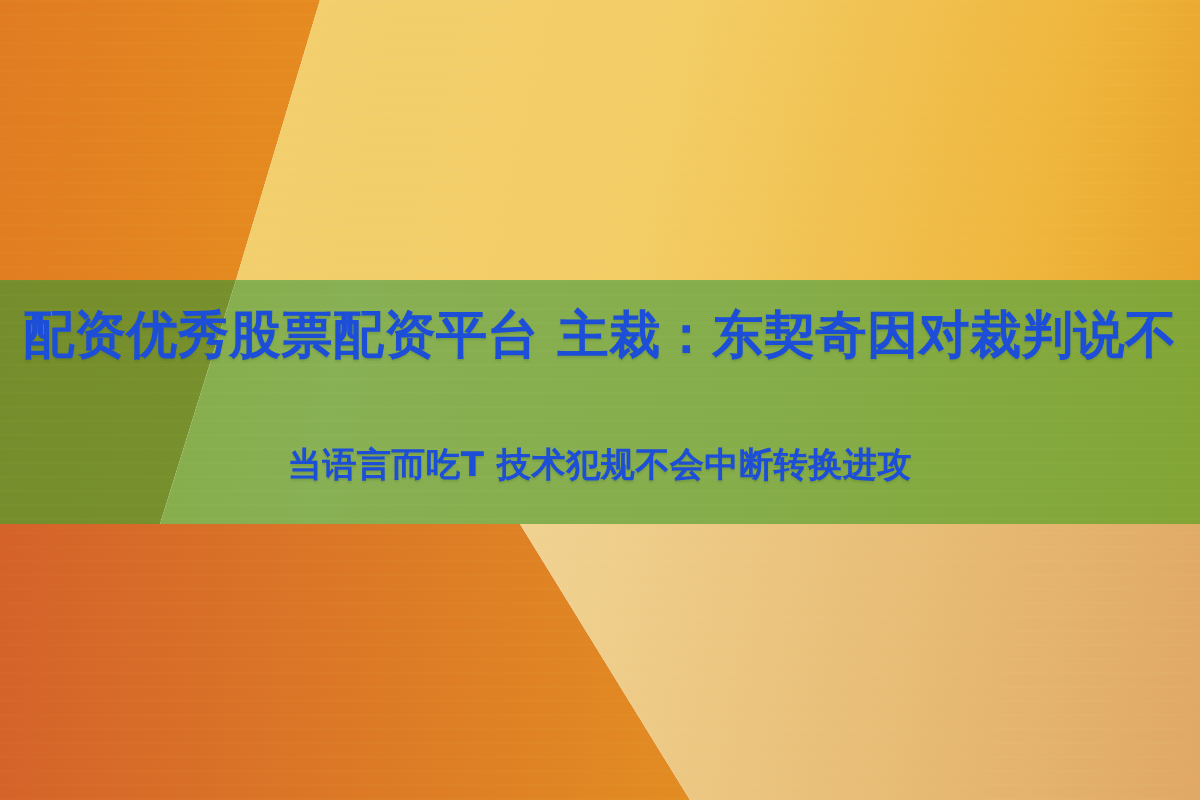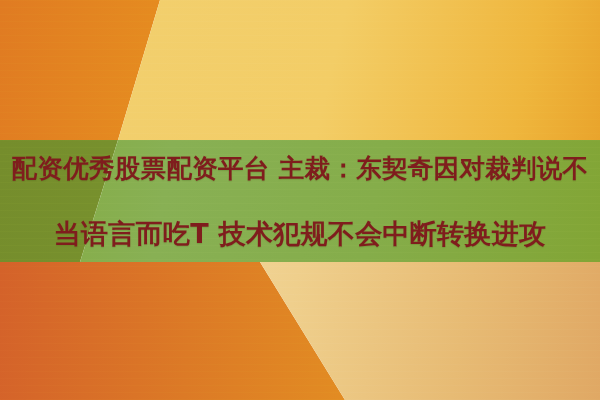--- a/index.html
+++ b/index.html
@@ -100,31 +100,31 @@
     width: 600px;
     height: 122px;
     display: flex;
     flex-direction: column;
     align-items: center;
     justify-content: center;
     box-sizing: border-box;
     padding: 0 8px;
   }
   .headline-line {
-    color: #7f1d1d;
+    color: #1d4ed8;
     font-weight: 700;
     font-size: 25.5px;
     line-height: 37px;
     letter-spacing: .3px;
     white-space: nowrap;
     text-align: left;
     text-shadow: 0 1px 1px rgba(70,90,25,.20);
   }
   .headline-line.l2 {
-    font-size: 27px;
+    font-size: 17px;
     margin-top: 28px;
   }
 </style>
 </head>
 <body>
 
 <div id="banner">
 
   <div class="band band-top">
     <div class="left-face"></div>

